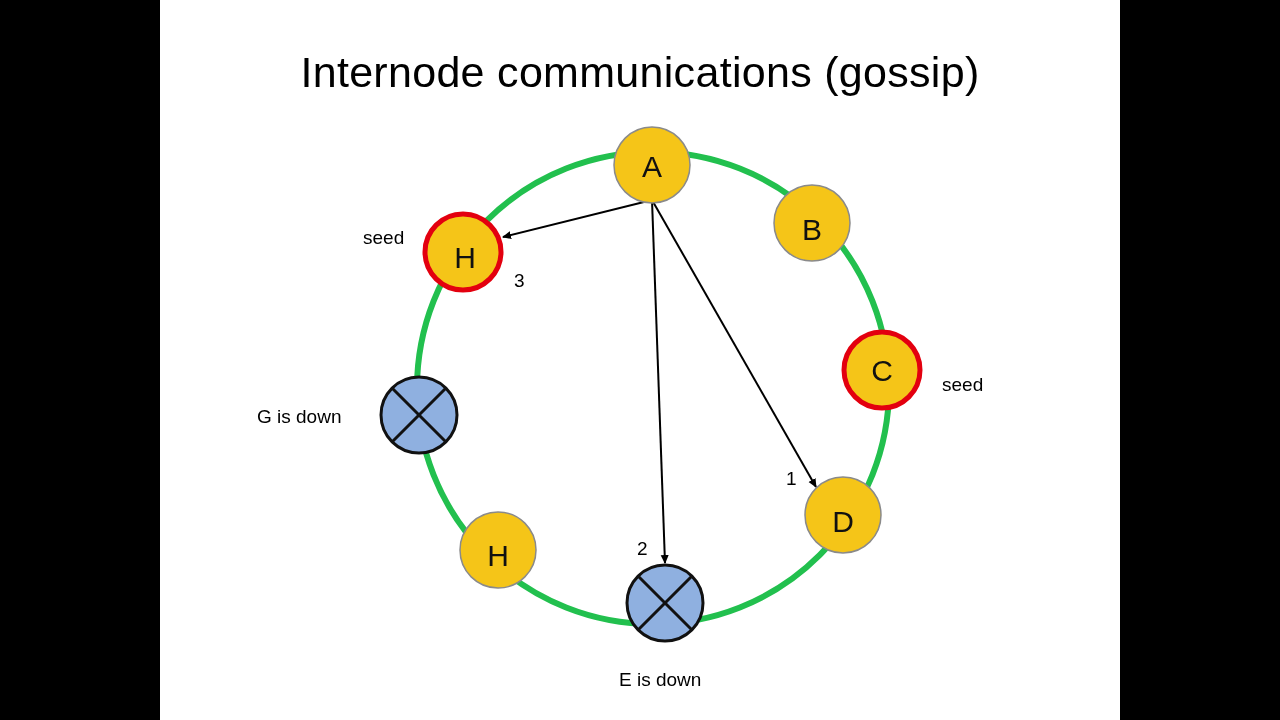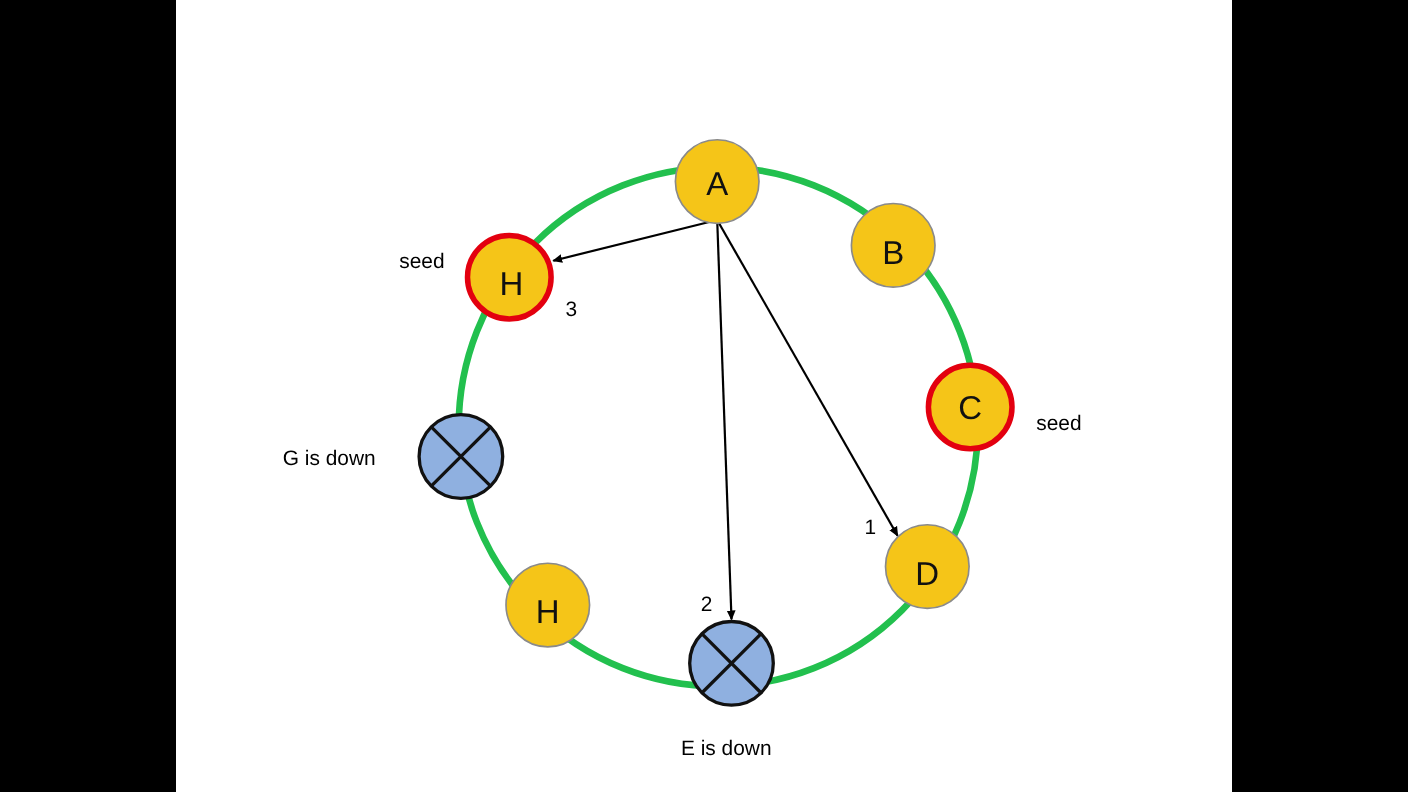--- a/index.html
+++ b/index.html
@@ -7,20 +7,21 @@
   .title { position: absolute; left: 0; top: 48px; width: 1000px; margin-left: -20px; text-align: center;
            font-family: "Liberation Sans", sans-serif; font-size: 43px; color: #000; letter-spacing: 0.3px; }
   svg { position: absolute; left: 0; top: 0; }
   .lbl { font-family: "Liberation Sans", sans-serif; font-size: 19px; fill: #000; }
   .node-txt { font-family: "Liberation Sans", sans-serif; font-size: 30px; fill: #111; }
 </style>
 </head>
 <body>
 
 <div class="slide">
+  <div class="title">Internode communications (gossip)</div>
 
   <svg width="960" height="720" viewBox="0 0 960 720">
     <defs>
       <marker id="arrowhead" markerWidth="10" markerHeight="10" refX="8" refY="5" orient="auto" markerUnits="userSpaceOnUse">
         <path d="M0,1 L9,5 L0,9 Z" fill="#000"></path>
       </marker>
     </defs>
 
     <circle cx="493" cy="388" r="236" fill="none" stroke-width="6" stroke="#22c04e"></circle>
 

